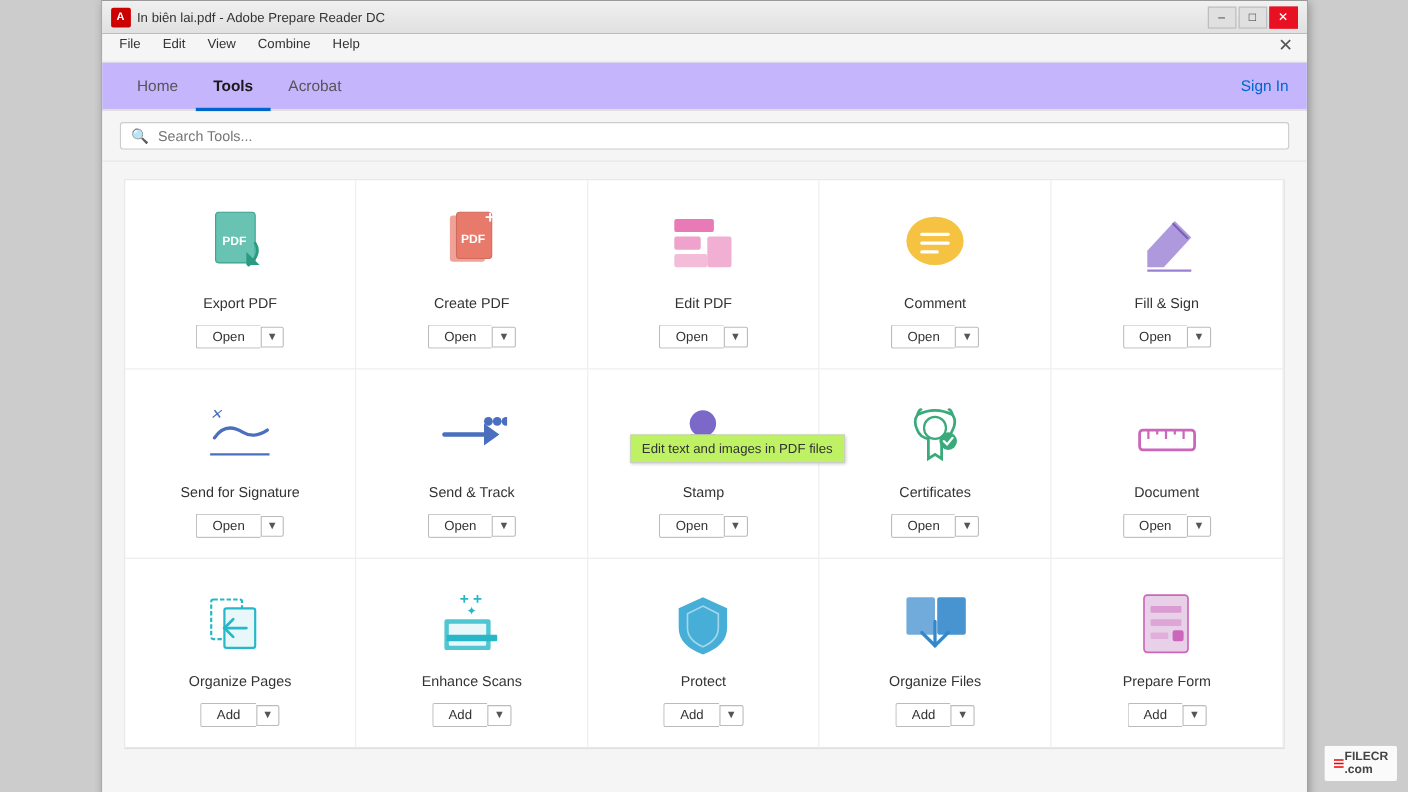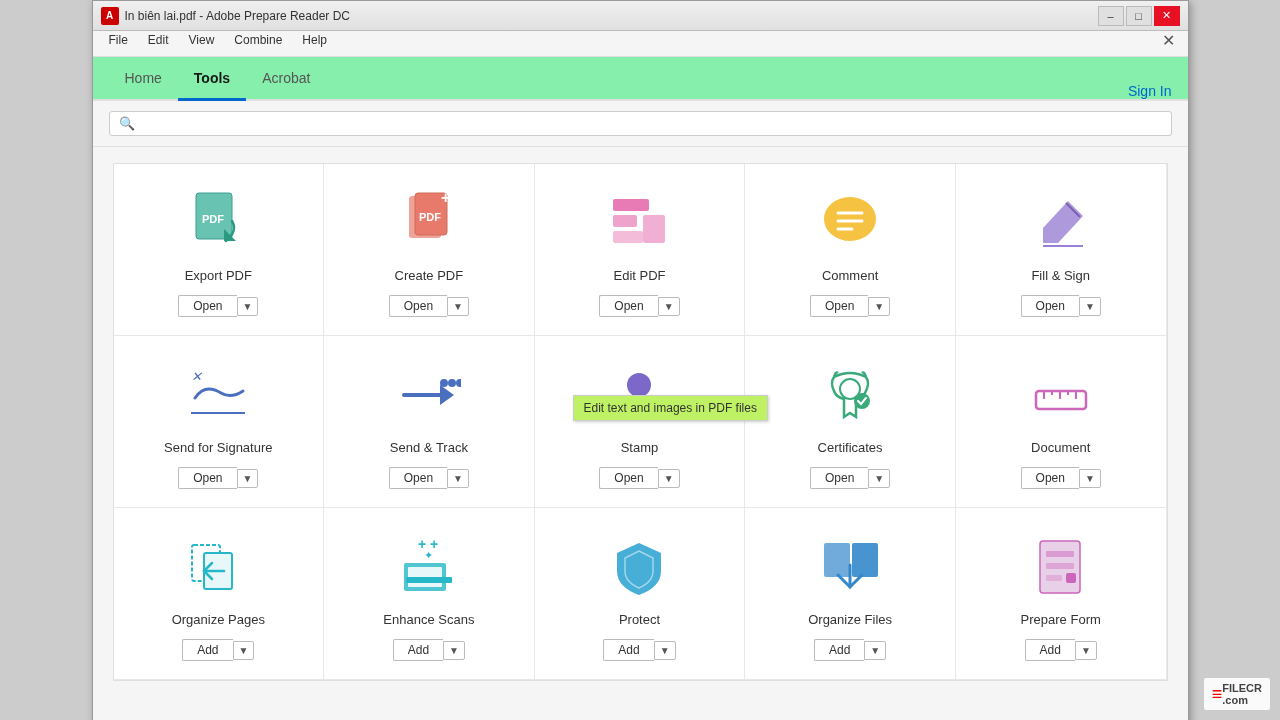--- a/index.html
+++ b/index.html
@@ -75,24 +75,24 @@
     }
     .menubar-close {
       font-size: 16px;
       cursor: pointer;
       color: #555;
       padding: 0 4px;
     }
 
     
     .navbar {
-      background: #86efac;
+      background: #c4b5fd;
       height: 44px;
       display: flex;
-      align-items: flex-end;
+      align-items: center;
       padding: 0 16px;
       justify-content: space-between;
       border-bottom: 2px solid #e0e0e0;
     }
     .navbar-tabs { display: flex; gap: 0; }
     .nav-tab {
       padding: 12px 16px;
       cursor: pointer;
       font-size: 14px;
       color: #555;
@@ -279,20 +279,21 @@
       <div class="nav-tab">Home</div>
       <div class="nav-tab active">Tools</div>
       <div class="nav-tab">Acrobat</div>
     </div>
     <span class="sign-in">Sign In</span>
   </div>
 
   <div class="searchbar">
     <div class="search-input-wrapper">
       <span class="search-icon">🔍</span>
+      <input class="search-input" type="text" placeholder="Search Tools..." style="">
     </div>
   </div>
 
   <div class="tools-content">
     <div class="tools-grid">
 
       <div class="tool-cell">
         <div class="tool-icon">
           <svg width="60" height="65" viewBox="0 0 60 65">
             <rect x="8" y="2" width="36" height="46" rx="3" fill="#4db8a4" opacity="0.85"></rect>

